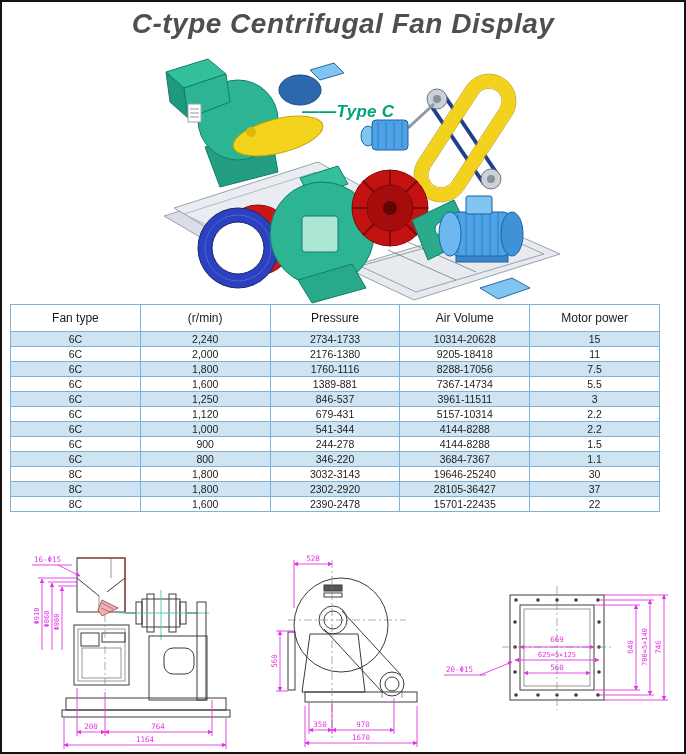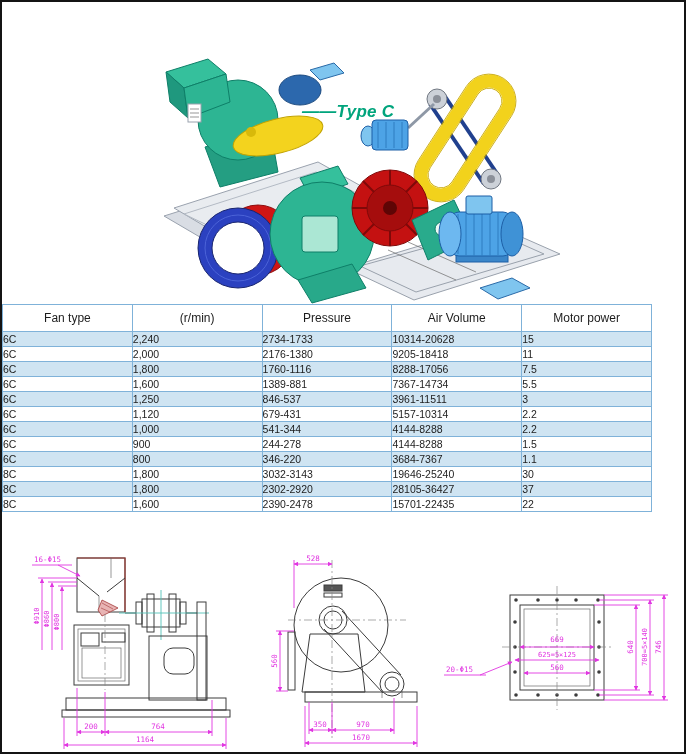--- a/index.html
+++ b/index.html
@@ -12,26 +12,26 @@
         border:2px solid #141414;overflow:hidden;margin:0 auto}
   #title{position:absolute;top:6px;left:0;right:0;text-align:center;
          font-style:italic;font-weight:600;font-size:28px;color:var(--title-gray);
          letter-spacing:.5px}
   #illustration{position:absolute;left:148px;top:50px;width:414px;height:252px}
   .caption{position:absolute;color:var(--brand-teal);font-weight:bold;
            font-style:italic;font-size:17px;letter-spacing:.3px;z-index:5}
   #cap1{left:316px;top:57px}
   #cap2{left:300px;top:100px}
   
-  #table-wrap{position:absolute;left:0;top:302px;width:600px}
+  #table-wrap{position:absolute;left:8px;top:302px;width:600px}
   table.spec{border-collapse:collapse;width:650px;table-layout:fixed;
              border:1px solid #5f96c2}
   table.spec th{height:27px;font-size:12px;font-weight:normal;color:#1c1c1c;
                 border:1px solid var(--table-border);text-align:center;background:#fff}
-  table.spec td{height:15px;font-size:10.5px;color:#1c1c1c;
+  table.spec td{height:15px;font-size:10.5px;color:#1c1c1c;text-align:center;
                 border:1px solid var(--table-border);background:#fff;padding:0}
   table.spec tr.stripe td{background:var(--table-stripe)}
   
   .drw{position:absolute}
   #drw-left{left:12px;top:546px}
   #drw-mid{left:256px;top:546px}
   #drw-right{left:438px;top:548px}
   .ln{stroke:#3c3c3c;stroke-width:1;fill:none}
   .lnthin{stroke:#6a6a6a;stroke-width:.7;fill:none}
   .red{stroke:#9c3b34;stroke-width:1.2;fill:none}
@@ -41,20 +41,21 @@
   .dimf{fill:var(--dimension-magenta);stroke:none}
   .dimt{fill:var(--dimension-magenta);stroke:none;
         font-family:"DejaVu Sans Mono",monospace;font-size:7.5px}
   .dimt-s{font-size:7px}
 </style>
 </head>
 <body>
 
 <div id="page">
 
+  <div id="title">C-type Centrifugal Fan Display</div>
 
   <svg id="illustration" viewBox="0 0 414 252" xmlns="http://www.w3.org/2000/svg">
     <g>
       <polygon points="14,164 170,115 230,146 72,198" fill="#d9dde4" stroke="#9aa2ae"></polygon>
       <polygon points="24,156 168,110 220,139 78,188" fill="#e9ecf0" stroke="#9aa2ae"></polygon>
       <polygon points="34,162 166,120 208,142 80,184" fill="none" stroke="#b3bac4"></polygon>
       <polygon points="55,95 120,75 128,120 70,135" fill="#249e82" stroke="#0e7f68"></polygon>
       <circle cx="88" cy="68" r="40" fill="#2db593" stroke="#0e7f68"></circle>
       <polygon points="16,20 58,7 76,22 34,36" fill="#35c09c" stroke="#0e7f68"></polygon>
       <polygon points="16,20 34,36 38,66 20,50" fill="#1f987e" stroke="#0e7f68"></polygon>

